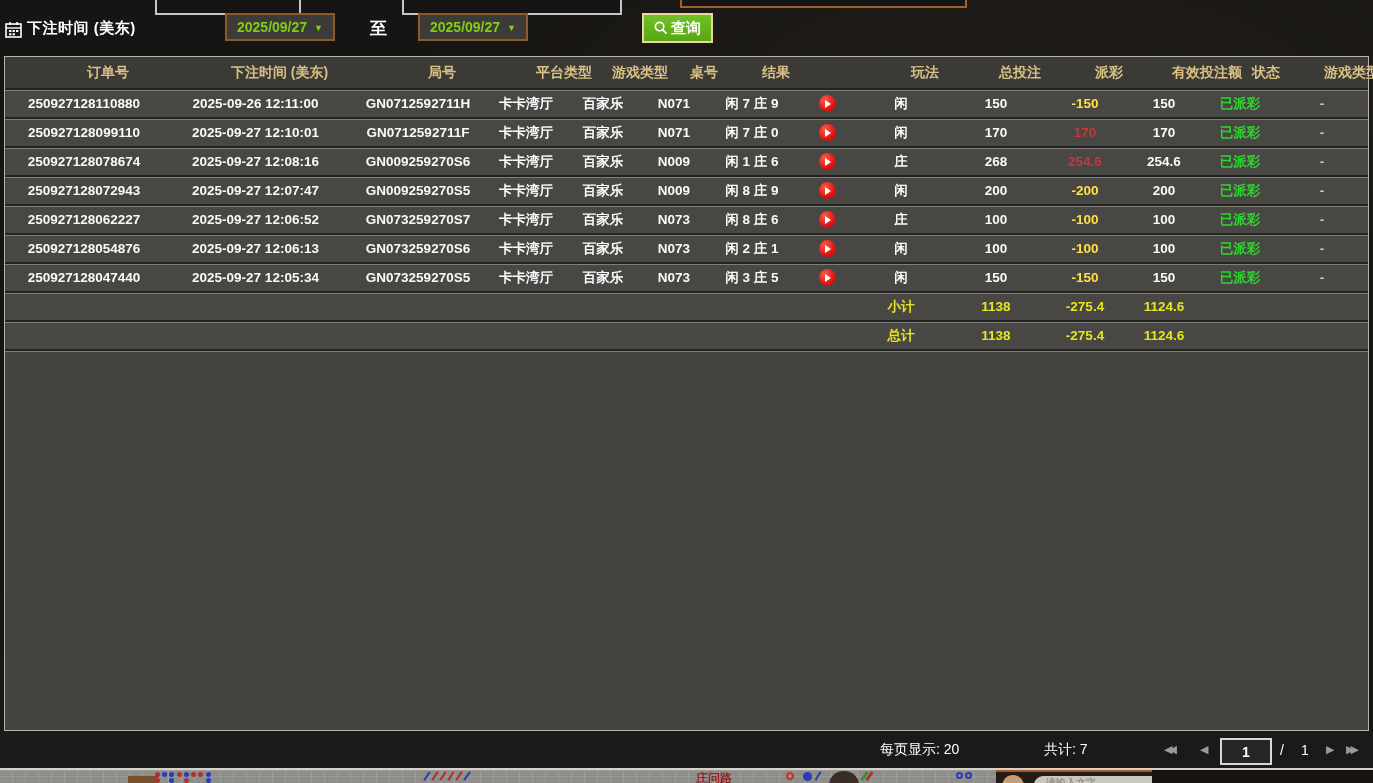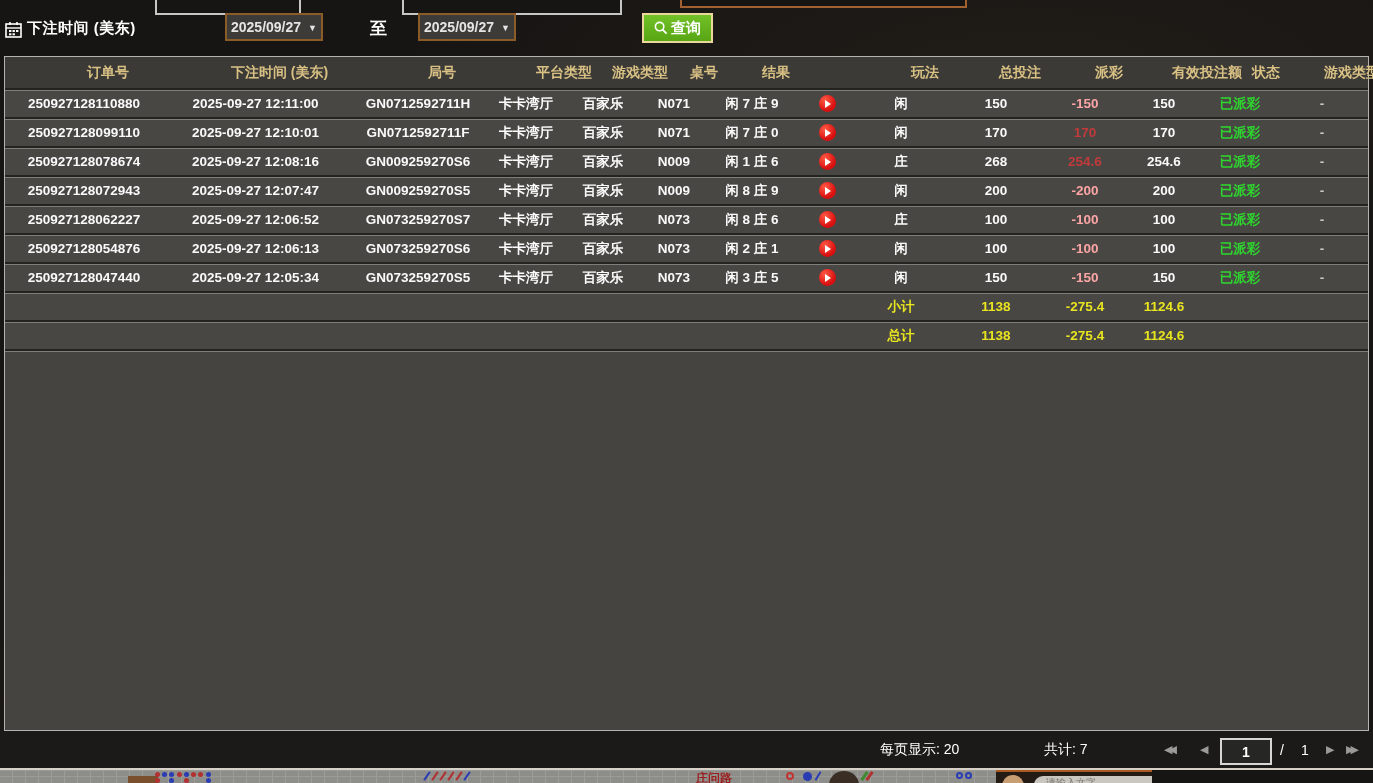--- a/index.html
+++ b/index.html
@@ -7,43 +7,43 @@
     font-family:"Liberation Sans","DejaVu Sans",sans-serif;
     background:
       radial-gradient(ellipse 900px 300px at 75% 10%, #201d18 0%, rgba(32,29,24,0) 70%),
       radial-gradient(ellipse 700px 250px at 20% 90%, #1d1a16 0%, rgba(29,26,22,0) 70%),
       #171513;}
   
   .cutbox{position:absolute;border:2px solid #c6c6c4;background:#171513;}
   .cutbox.c{border-color:#a06030;}
   .cal-icon{position:absolute;left:5px;top:21px;width:17px;height:17px;}
   .flabel{position:absolute;left:27px;top:19px;color:#fff;font-size:15px;font-weight:700;letter-spacing:.5px;}
-  .datebox{position:absolute;top:13px;width:98px;height:28px;box-sizing:border-box;
-    background:#3c3b38;border:2px solid #8b5b28;color:#e5e5e5;font-size:14px;font-weight:700;
+  .datebox{position:absolute;top:13px;width:110px;height:28px;box-sizing:border-box;
+    background:#3c3b38;border:2px solid #8b5b28;color:#84cc16;font-size:14px;font-weight:700;
     display:flex;align-items:center;justify-content:center;gap:7px;cursor:pointer;}
   .datebox .arr{font-size:9px;position:relative;top:1px;}
   .tolabel{position:absolute;left:370px;top:17px;color:#fff;font-size:17px;font-weight:700;}
   .querybtn{position:absolute;left:642px;top:13px;width:71px;height:30px;box-sizing:border-box;
     background:linear-gradient(#72c128,#58a614);border:2px solid #e9d79b;color:#fff;
     font-size:15px;font-weight:700;display:flex;align-items:center;justify-content:center;gap:3px;
     cursor:pointer;font-family:inherit;}
   
   .tablewrap{position:absolute;left:4px;top:56px;width:1365px;height:675px;box-sizing:border-box;
     border:1px solid #b3b3b1;background:#454441;}
   .grid{display:grid;grid-template-columns:158px 185px 140px 76px 78px 64px 92px 58px 90px 100px 78px 80px 72px auto;
     align-items:center;}
   .thead{height:31px;background:#3b3a37;color:#d9c184;font-size:14px;font-weight:700;}
   .thead .c{text-align:center;white-space:nowrap;padding-left:48px;}
   .row{height:27px;background:#484744;border-top:2px solid #232320;box-shadow:inset 0 1px 0 #7e7e7a;
     color:#fafafa;font-size:13.5px;font-weight:700;}
   .row .c{text-align:center;white-space:nowrap;overflow:hidden;}
   .row.sum{color:#e8e41f;}
   .rule{height:1px;background:#7e7e7a;border-top:2px solid #232320;}
   .win{color:#c23a3a;}
-  .loss{color:#fca5a5;}
+  .loss{color:#fde047;}
   .st{color:#2ed52e;}
   .dim{color:#c9c9c7;}
   .play{display:inline-block;width:17px;height:17px;border-radius:50%;
     background:radial-gradient(circle at 35% 30%,#ff5a44,#d90f0f 65%);position:relative;vertical-align:middle;cursor:pointer;}
   .play i{position:absolute;left:6px;top:4.5px;width:0;height:0;border-left:6px solid #fff;
     border-top:4px solid transparent;border-bottom:4px solid transparent;}
   
   .pagebar{position:absolute;left:0;top:731px;width:1373px;height:37px;background:#1c1a18;color:#fff;font-size:14px;}
   .pagebar .item{position:absolute;top:0;height:37px;display:flex;align-items:center;font-weight:400;}
   .pg-arrow{color:#9a9a98;font-size:11px;cursor:pointer;}
@@ -128,21 +128,21 @@
       <div class="c">玩法</div>
       <div class="c">总投注</div>
       <div class="c">派彩</div>
       <div class="c">有效投注额</div>
       <div class="c">状态</div>
       <div class="c">游戏类型</div>
     </div>
 
     <div class="row grid">
       <div class="c">250927128110880</div>
-      <div class="c">2025-09-27 12:11:00</div>
+      <div class="c">2025-09-26 12:11:00</div>
       <div class="c">GN0712592711H</div>
       <div class="c">卡卡湾厅</div>
       <div class="c">百家乐</div>
       <div class="c">N071</div>
       <div class="c">闲 7 庄 9</div>
       <div class="c"><span class="play"><i></i></span></div>
       <div class="c">闲</div>
       <div class="c">150</div>
       <div class="c loss">-150</div>
       <div class="c">150</div>

